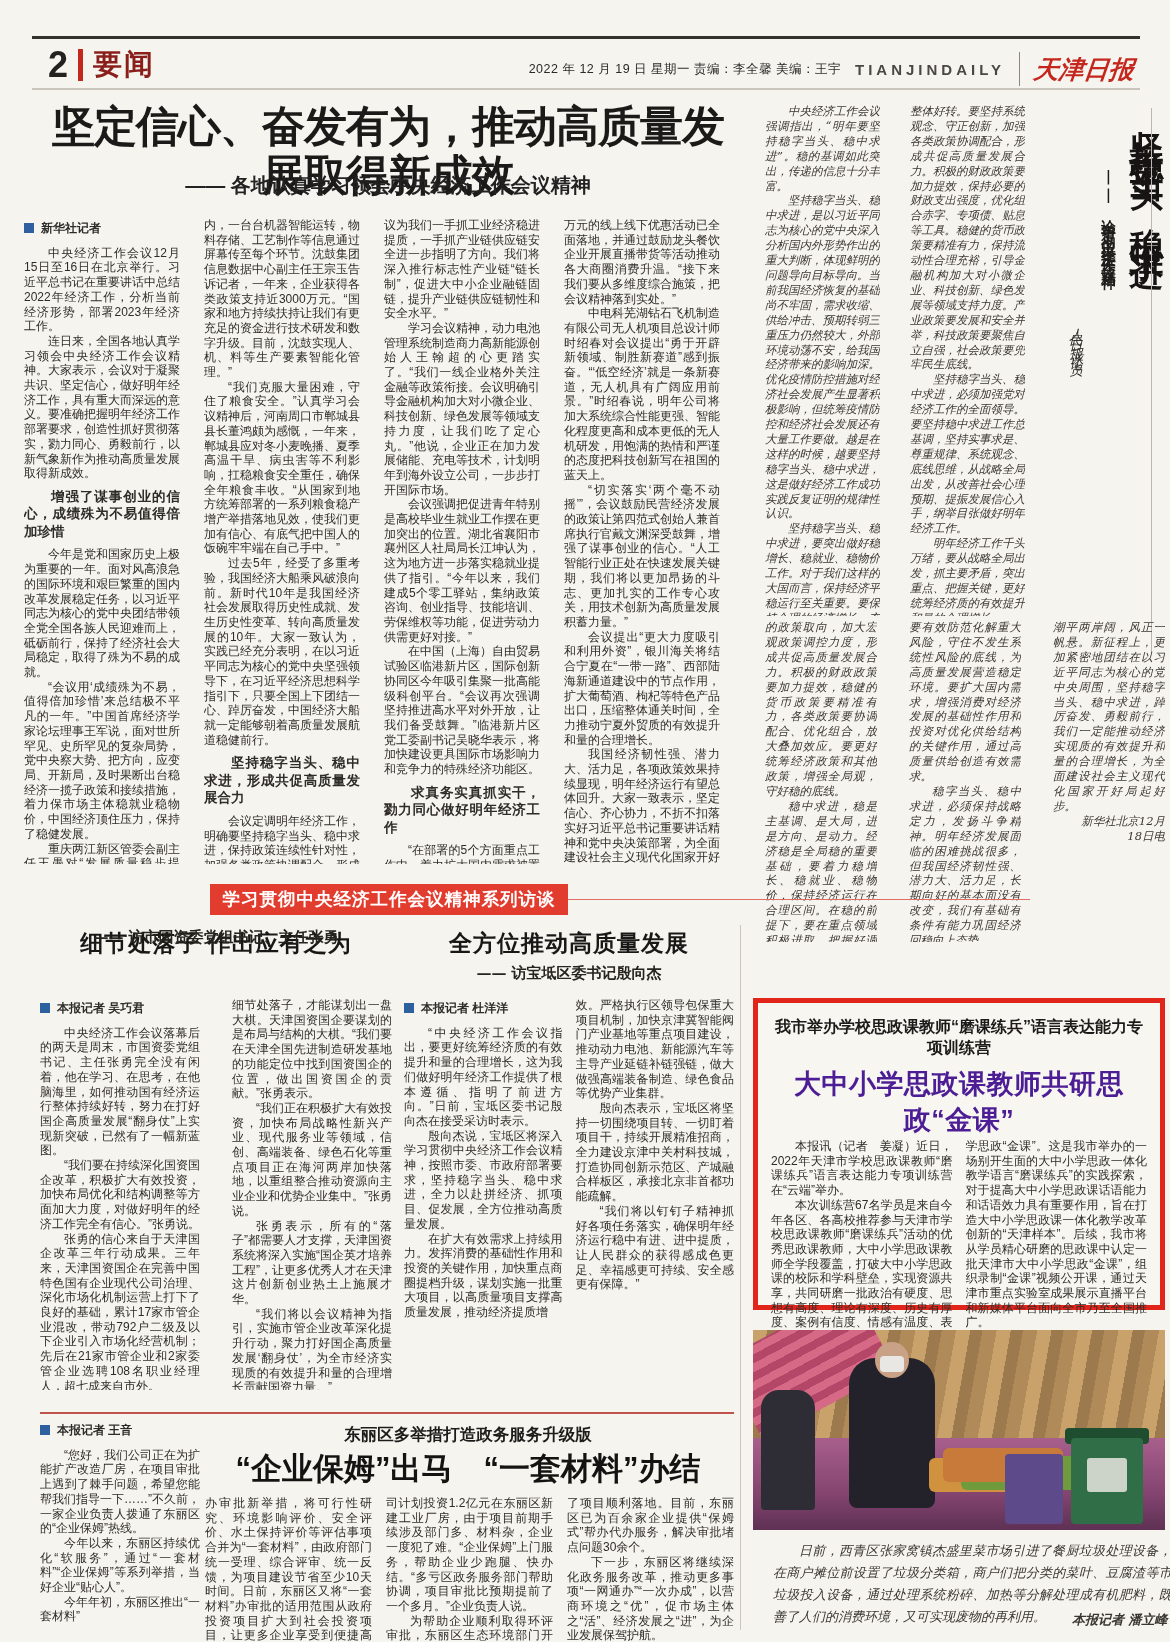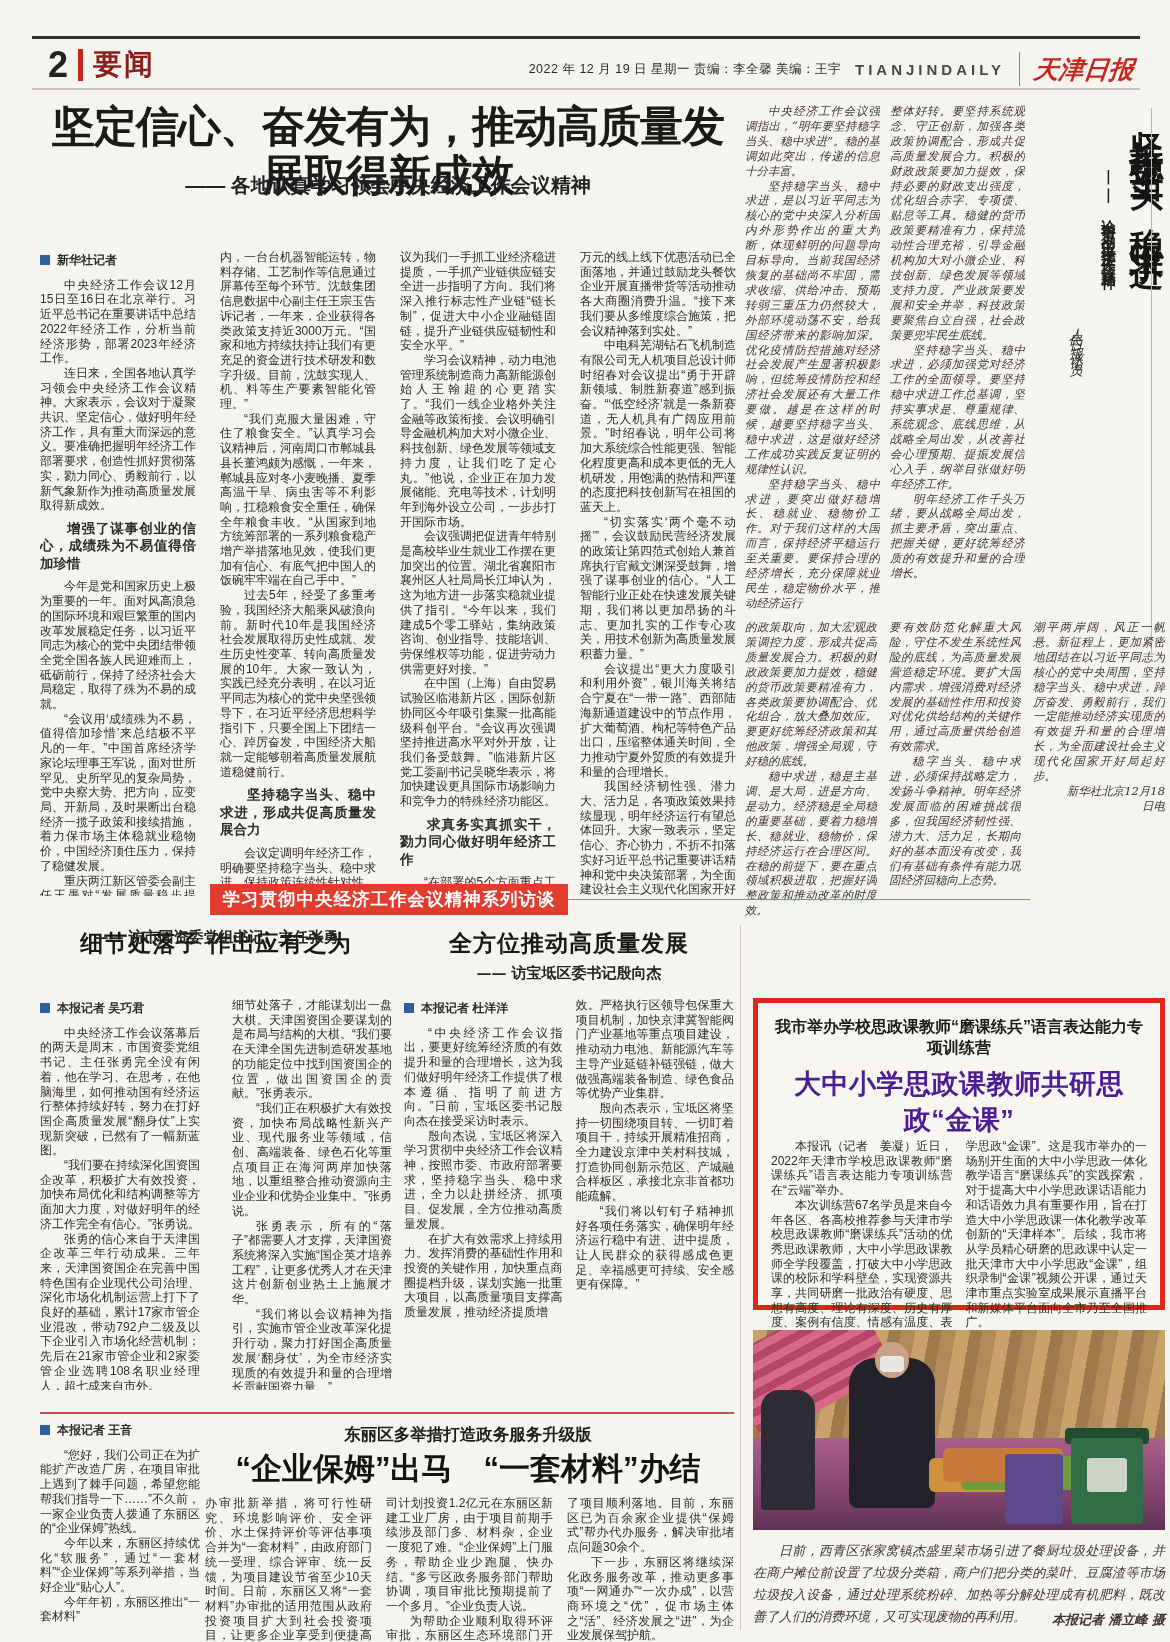--- a/index.html
+++ b/index.html
@@ -17,31 +17,31 @@
   .dateline{font-size:12.5px;color:#2b2a28;letter-spacing:.5px;}
   .mast-en{font-size:15px;font-weight:bold;letter-spacing:4px;color:#4a4845;}
   .mast-div{width:1px;height:34px;background:#8a8680;}
   .mast-cn{font-family:"DejaVu Serif",serif;font-style:italic;font-weight:bold;
            font-size:25px;color:#c4271d;transform:skewX(-6deg);}
   
   .lead-headline{left:40px;top:102px;width:696px;text-align:center;font-size:43px;
                  font-weight:900;color:#1b1a18;letter-spacing:-1px;line-height:1.15;}
   .lead-deck{left:40px;top:172px;width:696px;text-align:center;font-size:20px;font-weight:bold;color:#222;}
   .cols{display:flex;}
-  .lead-cols{left:40px;top:218px;width:696px;height:646px;gap:24px;margin-top:32px;}
+  .lead-cols{left:24px;top:218px;width:696px;height:646px;gap:24px;}
   .col{flex:1;overflow:hidden;font-size:12px;line-height:14.7px;text-align:justify;}
   .col p{margin:0;text-indent:2em;}
   .col p.ni{text-indent:0;}
   .col p.sub{font-weight:bold;font-size:13.5px;line-height:17.5px;margin:7px 0;}
   .col p.b{font-weight:normal;}
   .col p.r{text-align:right;}
   .byline{font-weight:bold;text-indent:0!important;margin:3px 0 10px 0!important;display:flex;align-items:center;}
   .sq{display:inline-block;width:10px;height:10px;background:#2e5f9e;margin-right:7px;flex:none;}
   
-  .kai{font-family:"DejaVu Serif",serif;font-style:italic;color:#3a3733;}
+  .kai{font-family:"DejaVu Serif",serif;font-style:italic;color:#3a3733;margin-left:20px;}
   .comm-upper{left:745px;top:104px;width:280px;height:512px;gap:10px;}
   .comm-upper .col, .comm-lower .col{font-size:11.5px;line-height:14.9px;}
   .comm-titleblock{left:1032px;top:104px;width:133px;height:556px;writing-mode:vertical-rl;}
   .comm-title{font-family:"DejaVu Serif",serif;font-weight:900;font-size:34px;color:#161514;
               letter-spacing:9px;line-height:1.1;}
   .comm-deck{font-size:14.5px;font-weight:bold;color:#1e1d1b;padding-top:66px;letter-spacing:4px;margin-right:10px;}
   .comm-author{font-family:"DejaVu Serif",serif;font-style:italic;font-size:13px;color:#2d2b28;
                padding-top:214px;letter-spacing:6px;margin-right:14px;}
   .comm-rule{left:1151px;top:108px;width:1px;height:545px;background:#bcb6ad;}
   .comm-lower{left:745px;top:620px;width:420px;height:322px;gap:12px;}

